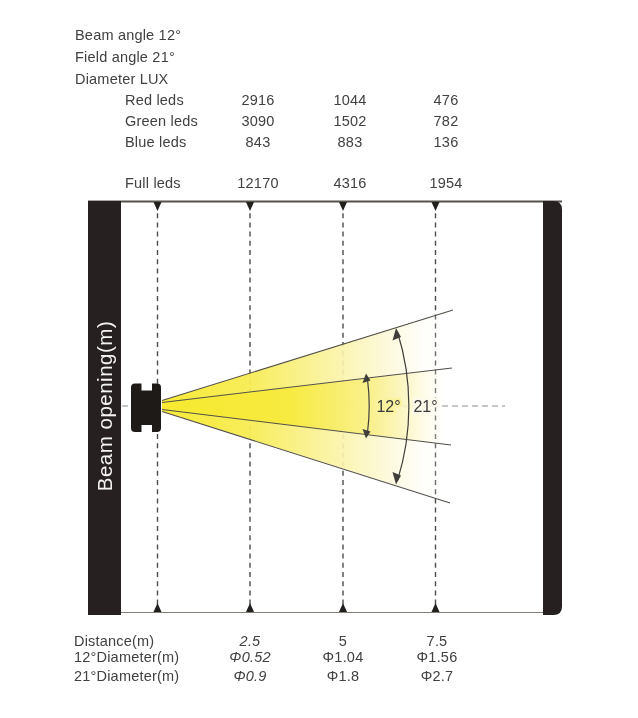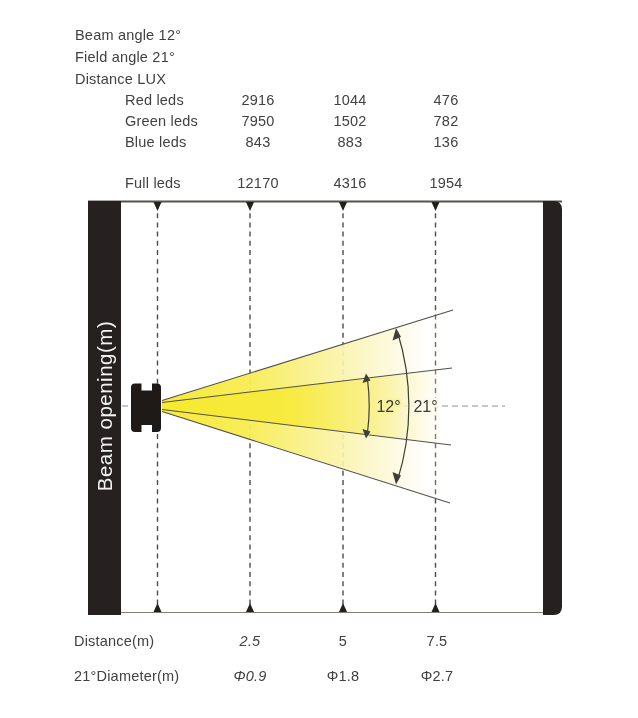--- a/index.html
+++ b/index.html
@@ -30,31 +30,31 @@
   .halo12{paint-order:stroke;stroke:#faf29e;stroke-width:5px;stroke-linejoin:round;}
   .halo21{paint-order:stroke;stroke:#fdfaec;stroke-width:5px;stroke-linejoin:round;}
 </style>
 </head>
 <body>
 
 <div id="stage">
 
   <div class="txt" id="hdr1">Beam angle 12°</div>
   <div class="txt" id="hdr2">Field angle 21°</div>
-  <div class="txt" id="hdr3">Distance LUX</div>
+  <div class="txt" id="hdr3">Diameter LUX</div>
 
   <div class="irow txt" id="irow0">
     <span class="lbl">Red leds</span>
     <span class="c1">2916</span>
     <span class="c2">1044</span>
     <span class="c3">476</span>
   </div>
   <div class="irow txt" id="irow1">
     <span class="lbl">Green leds</span>
-    <span class="c1">7950</span>
+    <span class="c1">3090</span>
     <span class="c2">1502</span>
     <span class="c3">782</span>
   </div>
   <div class="irow txt" id="irow2">
     <span class="lbl">Blue leds</span>
     <span class="c1">843</span>
     <span class="c2">883</span>
     <span class="c3">136</span>
   </div>
   <div class="irow txt" id="irow4">
@@ -135,20 +135,26 @@
       <rect x="141.5" y="425" width="10.5" height="7.5" fill="#ffffff"></rect>
     </g>
   </svg>
 
   <div class="drow txt" id="drow0">
     <span class="lbl">Distance(m)</span>
     <span class="c1">2.5</span>
     <span class="c2">5</span>
     <span class="c3">7.5</span>
   </div>
+  <div class="drow txt" id="drow1">
+    <span class="lbl">12°Diameter(m)</span>
+    <span class="c1">Φ0.52</span>
+    <span class="c2">Φ1.04</span>
+    <span class="c3">Φ1.56</span>
+  </div>
   <div class="drow txt" id="drow2">
     <span class="lbl">21°Diameter(m)</span>
     <span class="c1">Φ0.9</span>
     <span class="c2">Φ1.8</span>
     <span class="c3">Φ2.7</span>
   </div>
 
 </div>
 
 </body></html>

